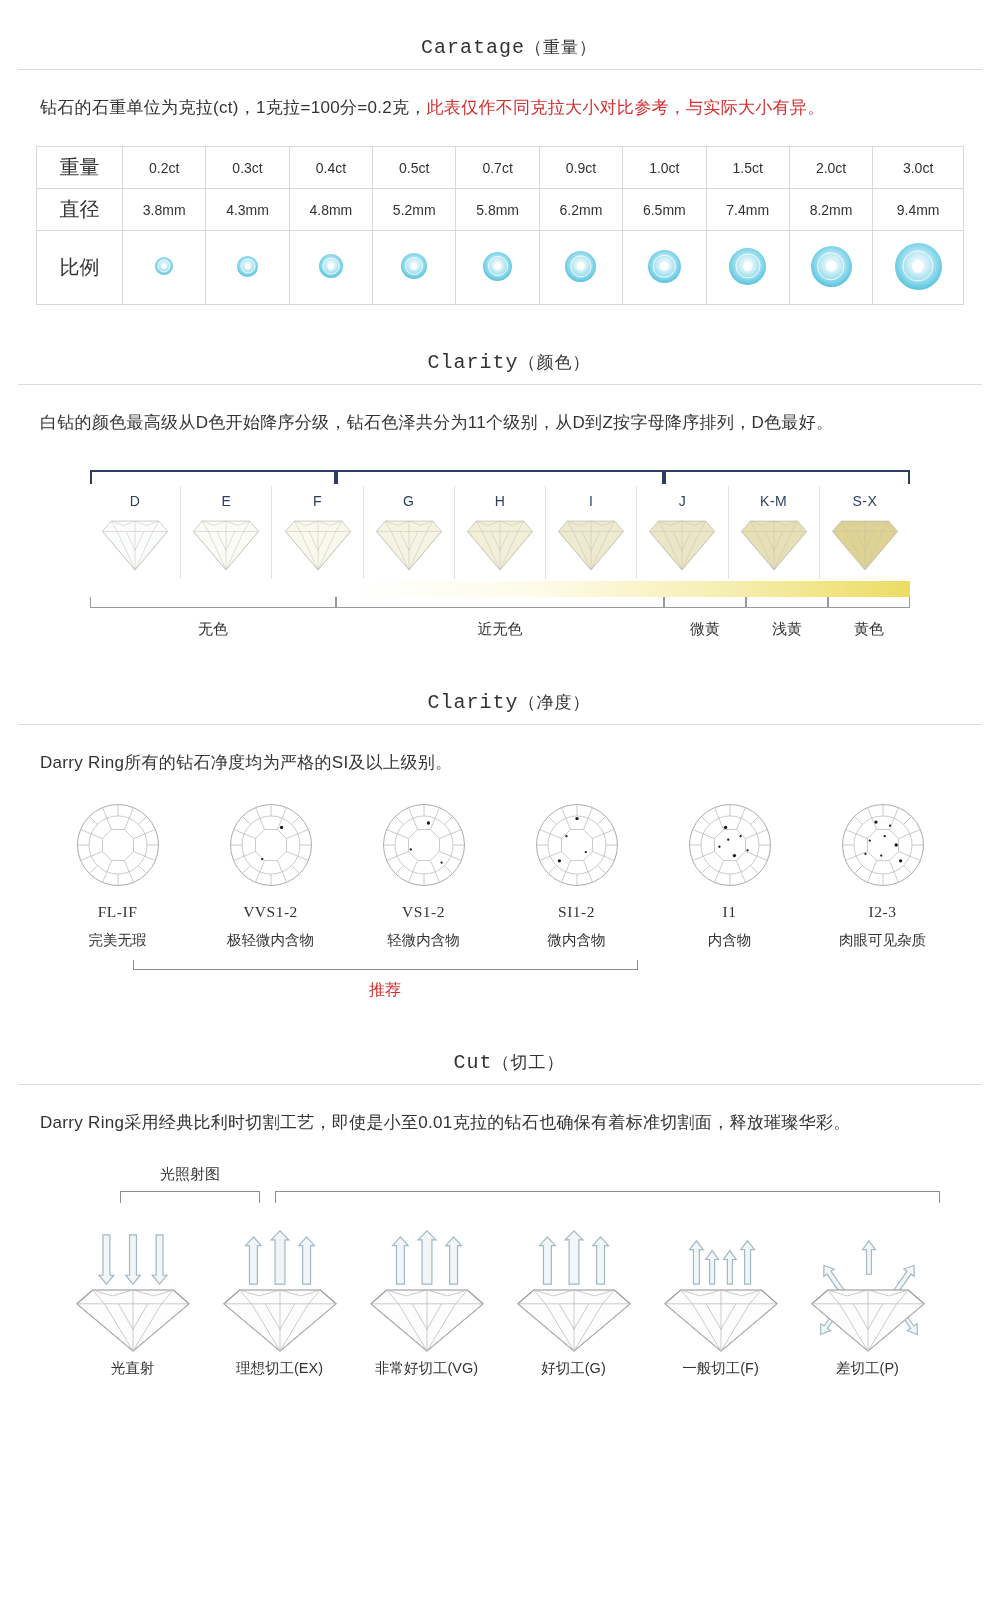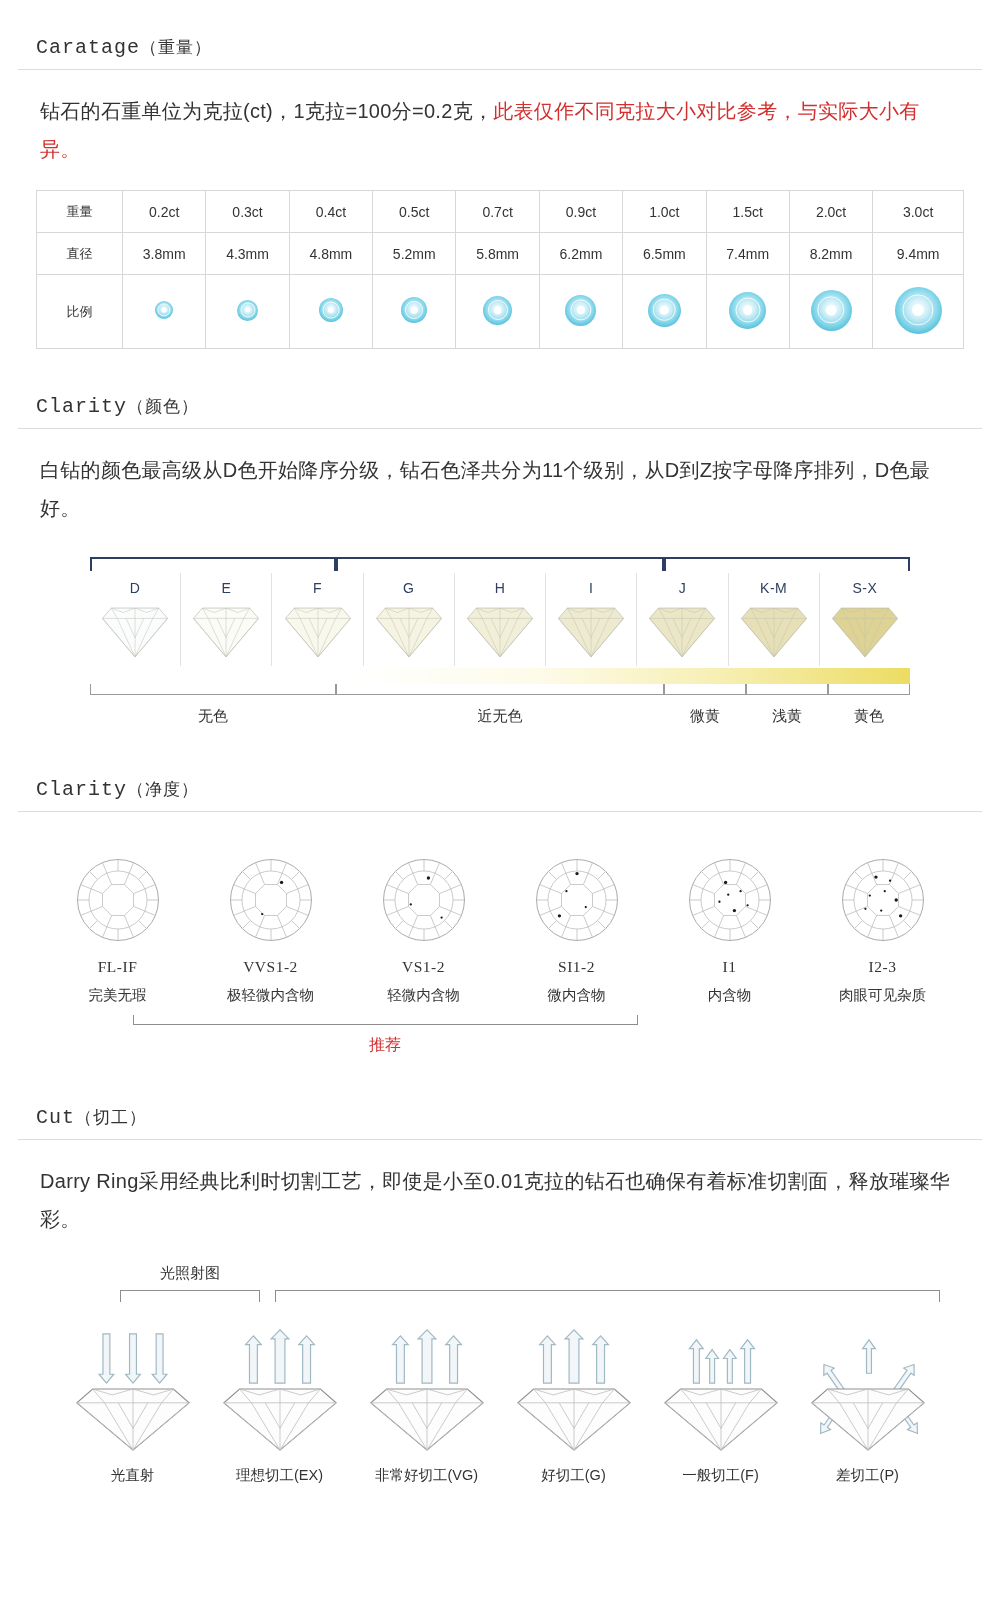--- a/index.html
+++ b/index.html
@@ -14,28 +14,29 @@
 
   
   .section-head {
     font-family: "Liberation Mono", monospace;
     font-size: 20px;
     letter-spacing: 1px;
     color: #333;
     padding: 0 0 10px 18px;
     border-bottom: 1px solid #dcdcdc;
     margin: 0 18px;
+    text-align: center;
   }
   .section-head .cn { font-family: "Liberation Sans", sans-serif; font-size: 17px; }
 
   .section { padding-top: 36px; }
 
   .intro {
     font-family: "Liberation Sans", sans-serif;
-    font-size: 20px;
+    font-size: 17px;
     color: #333;
     line-height: 1.9;
     padding: 22px 40px 0 40px;
     letter-spacing: .3px;
   }
   .intro .hl { color: #d32f2f; }
 
   
   .carat-wrap { padding: 22px 36px 0 36px; }
   table.carat {
@@ -48,21 +49,21 @@
     border: 1px solid #d8d8d8;
     text-align: center;
     font-family: "Liberation Sans", sans-serif;
     font-size: 14px;
     color: #333;
     height: 42px;
     padding: 0 2px;
   }
   table.carat td.lab {
     width: 86px;
-    font-size: 13px;
+    font-size: 20px;
   }
   table.carat tr.ratio td { height: 74px; vertical-align: middle; }
 
   .dia {
     display: inline-block;
     border-radius: 50%;
     background:
       radial-gradient(circle at 50% 45%, #ffffff 0%, #cdeef7 28%, #7fd4e8 58%, #45b7d6 82%, #2aa0c4 100%);
     position: relative;
   }
@@ -167,21 +168,21 @@
   .cut-brackets { position: relative; width: 880px; margin: 26px auto 0 auto; height: 56px; }
   .cut-cap { position: absolute; text-align: center; font-family: "Liberation Sans", sans-serif; font-size: 15px; color: #333; }
   .cut-br { position: absolute; border-top: 1px solid #8d8d8d; border-left: 1px solid #8d8d8d; border-right: 1px solid #8d8d8d; height: 12px; }
 
   .cut-row { display: flex; justify-content: center; padding-top: 6px; }
   .cut-item { width: 147px; text-align: center; }
   .cut-caption {
     font-family: "Liberation Sans", sans-serif;
     font-size: 14.5px;
     color: #333;
-    margin-top: 8px;
+    margin-top: 0;
   }
   .bottom-pad { height: 40px; }
 </style>
 </head>
 <body>
 
 <div class="page">
 
   <div class="section">
     <div class="section-head">
@@ -432,20 +433,21 @@
           </div>
       </div>
     </div>
   </div>
 
   <div class="section" style="padding-top:52px;">
     <div class="section-head">
       <span>Clarity</span><span class="cn">（净度）</span>
     </div>
     <div class="intro">
+      <div>Darry Ring所有的钻石净度均为严格的SI及以上级别。</div>
     </div>
     <div class="clarity-row" id="clarity-row">
         <div class="clar-item"><svg viewBox="0 0 100 100" width="88" height="88">
             <circle cx="50" cy="50" r="46" fill="#ffffff" stroke="#9e9e9e" stroke-width="1"></circle>
             <circle cx="50" cy="50" r="33" fill="none" stroke="#b5b5b5" stroke-width="0.8"></circle>
             <polygon points="67.6,57.3 57.3,67.6 42.7,67.6 32.4,57.3 32.4,42.7 42.7,32.4 57.3,32.4 67.6,42.7" fill="none" stroke="#b5b5b5" stroke-width="0.8"></polygon>
             <line x1="67.6" y1="57.3" x2="92.5" y2="67.6" stroke="#b5b5b5" stroke-width="0.8"></line>
             <line x1="73.3" y1="73.3" x2="82.5" y2="82.5" stroke="#b5b5b5" stroke-width="0.8"></line>
             <line x1="57.3" y1="67.6" x2="67.6" y2="92.5" stroke="#b5b5b5" stroke-width="0.8"></line>
             <line x1="50.0" y1="83.0" x2="50.0" y2="96.0" stroke="#b5b5b5" stroke-width="0.8"></line>

